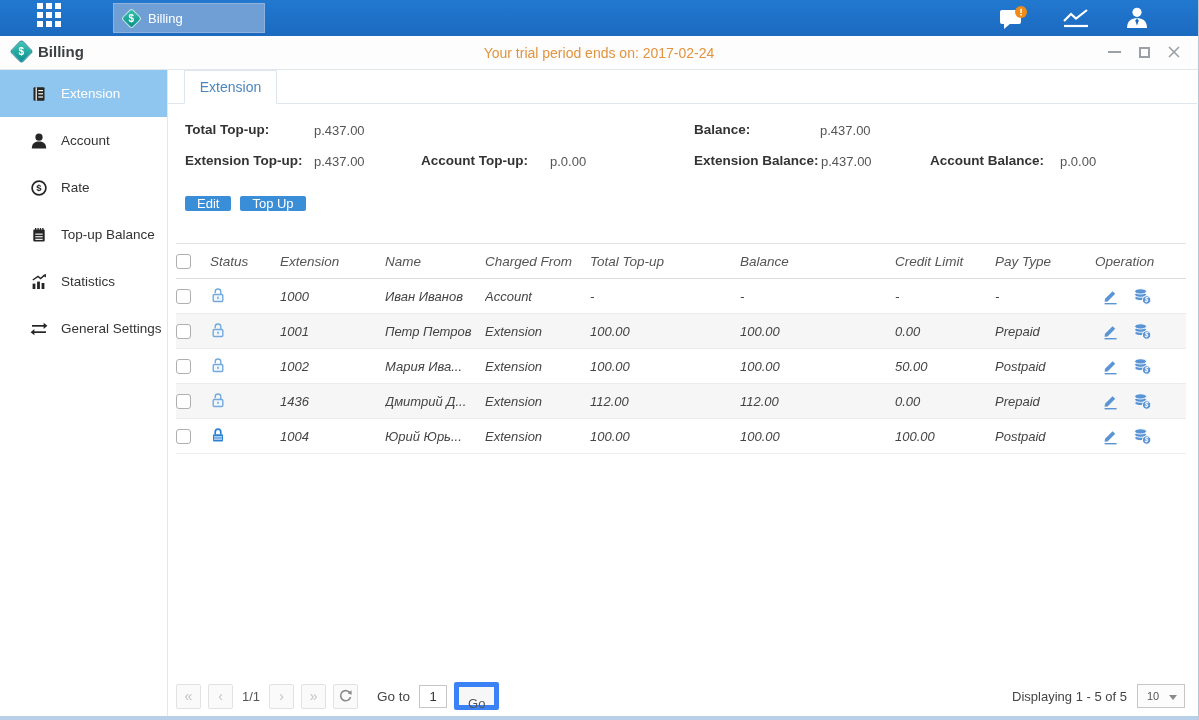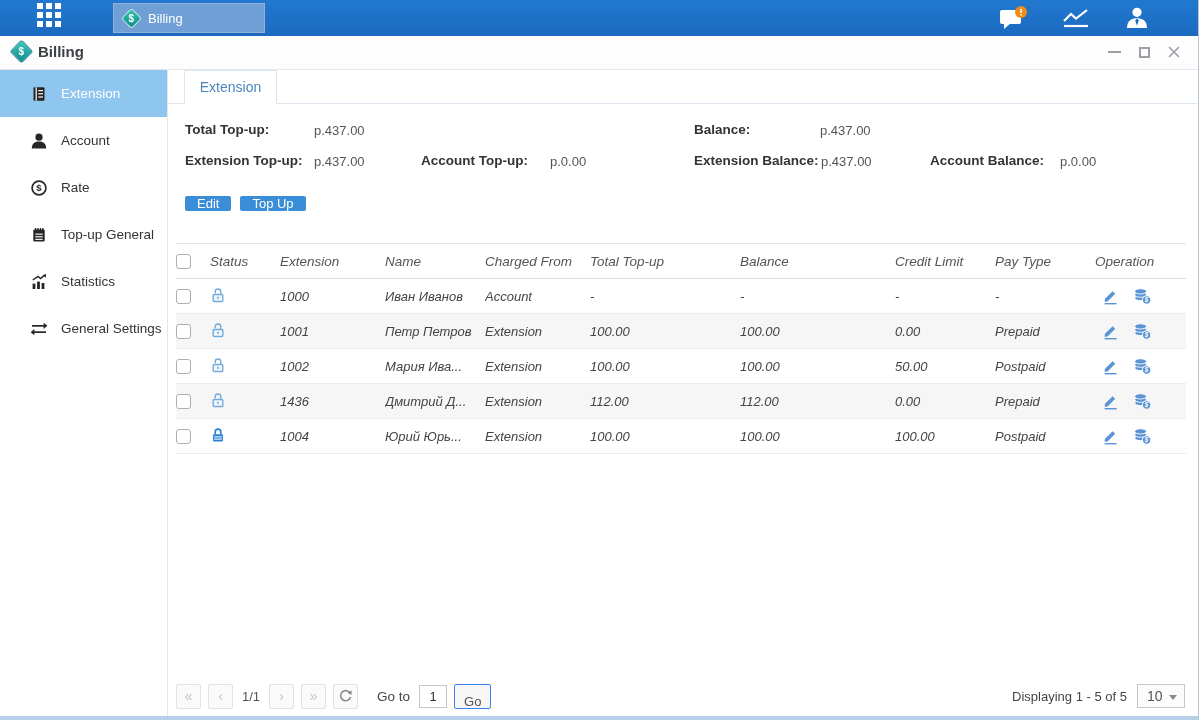--- a/index.html
+++ b/index.html
@@ -75,26 +75,26 @@
   
   .pager { position:absolute; left:8px; right:12px; bottom:6px; height:28px;
            display:flex; align-items:center; }
   .pg-btn { width:25px; height:25px; border:1px solid #e2e2e2; background:#fafafa; border-radius:2px;
             color:#c3c3c3; font-size:14px; display:flex; align-items:center; justify-content:center;
             margin-right:7px; cursor:pointer; }
   .pg-ind { color:#555; font-size:13px; margin:0 9px 0 2px; }
   .goto-lbl { color:#444; font-size:13.5px; margin:0 9px 0 12px; }
   .goto-input { width:28px; height:23px; border:1px solid #c6c6c6; text-align:center; font-size:13px;
                 color:#333; font-family:inherit; }
-  .go-btn { height:25px; padding:9px 9px; margin-left:7px; border:1px solid #3b82f6; background:#f7f7f7;
+  .go-btn { height:25px; padding:9px 9px; margin-left:7px; border:5px solid #3b82f6; background:#f7f7f7;
             color:#555; font-size:13px; border-radius:2px; cursor:pointer; font-family:inherit; }
   .pager-right { margin-left:auto; display:flex; align-items:center; gap:10px; }
   .displaying { color:#444; font-size:13px;margin-left:20px; }
   .pagesize { position:relative; width:48px; height:24px; border:1px solid #c6c6c6; background:#fcfcfc;
-              font-size:14px; color:#555; display:flex; align-items:center; padding-left:9px; cursor:pointer; }
+              font-size:11px; color:#555; display:flex; align-items:center; padding-left:9px; cursor:pointer; }
   .caret { position:absolute; right:7px; top:10px; width:0; height:0;
            border-left:4px solid transparent; border-right:4px solid transparent; border-top:5px solid #8a8a8a; }
 
   .bottom-strip { position:absolute; left:0; bottom:0; width:100%; height:4px; background:#b7cfe9; }
 </style>
 </head>
 <body>
 
 <div class="topbar">
   <div class="apps-grid">
@@ -140,20 +140,21 @@
   </div>
 </div>
 
 <div class="titlebar">
   <div class="title-left">
     <span class="diamond">
         <i>$</i>
       </span>
     <span class="app-title">Billing</span>
   </div>
+  <div class="trial-notice">Your trial period ends on: 2017-02-24</div>
   <div class="win-controls">
     <span class="win-btn">
         <span class="wc-min"></span>
       </span>
     <span class="win-btn">
         <span class="wc-max"></span>
       </span>
     <span class="win-btn">
       <svg width="14" height="14" viewBox="0 0 14 14" stroke="#9aa0a6" stroke-width="1.6">
         <line x1="2" y1="2" x2="12" y2="12"></line>
@@ -192,21 +193,21 @@
     <svg width="18" height="18" viewBox="0 0 18 18">
       <rect x="3.3" y="3.4" width="11.4" height="12.2" rx="1" fill="#262626"></rect>
       <rect x="5" y="2" width="1.3" height="3" fill="#262626"></rect>
         <rect x="7.4" y="2" width="1.3" height="3" fill="#262626"></rect>
       <rect x="9.8" y="2" width="1.3" height="3" fill="#262626"></rect>
         <rect x="12.2" y="2" width="1.3" height="3" fill="#262626"></rect>
       <rect x="5.3" y="7.6" width="7.4" height="1.1" fill="#fff"></rect>
       <rect x="5.3" y="10.2" width="7.4" height="1.1" fill="#fff"></rect>
       <rect x="5.3" y="12.8" width="7.4" height="1.1" fill="#fff"></rect>
     </svg>
-    <span>Top-up General</span>
+    <span>Top-up Balance</span>
   </div>
   <div class="side-item">
     <svg width="18" height="18" viewBox="0 0 18 18">
       <rect x="2.6" y="10.6" width="2.8" height="5.4" fill="#262626"></rect>
       <rect x="7.1" y="8.6" width="2.8" height="7.4" fill="#262626"></rect>
       <rect x="11.6" y="10" width="2.8" height="6" fill="#262626"></rect>
       <path d="M2.8,7 L8,3.4 L10.6,5.5 L14.6,2.2" fill="none" stroke="#262626" stroke-width="1.5"></path>
       <polygon points="15.8,0.8 16,4.4 12.8,2.6" fill="#262626"></polygon>
     </svg>
     <span>Statistics</span>

